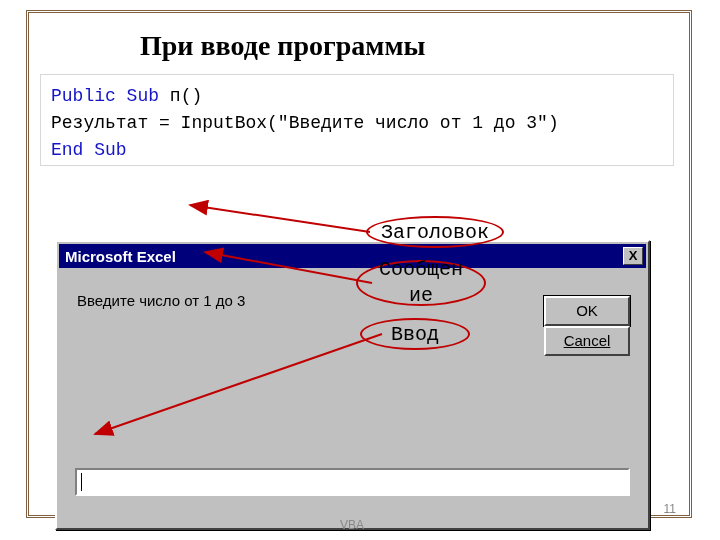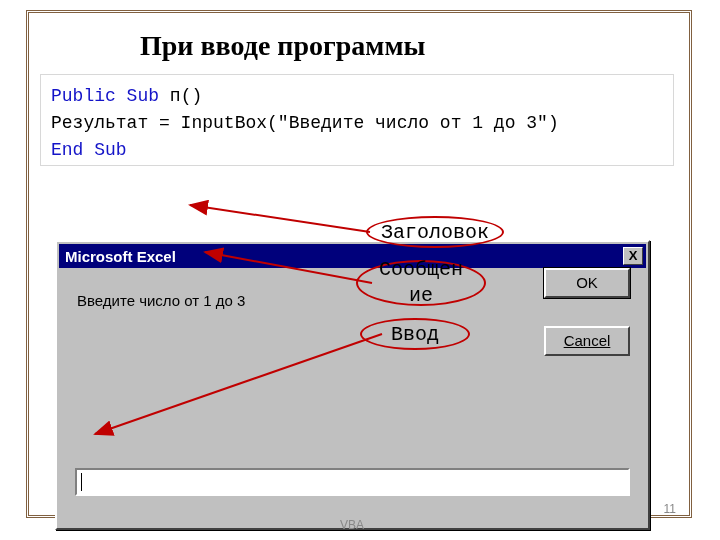--- a/index.html
+++ b/index.html
@@ -111,21 +111,21 @@
     background: #c0c0c0;
     border: 2px solid #fff;
     border-right-color: #404040;
     border-bottom-color: #404040;
     font-family: Arial, sans-serif;
     font-size: 15px;
     text-align: center;
     box-sizing: border-box;
     padding-top: 4px;
   }
-  .okbtn { top: 26px; box-shadow: 0 0 0 1px #000; }
+  .okbtn { top: 54px; box-shadow: 0 0 0 1px #000; }
   .cancelbtn { top: 84px; text-decoration: underline; }
   .inputfield {
     position: absolute;
     left: 18px;
     top: 226px;
     width: 555px;
     height: 28px;
     background: #fff;
     border: 2px solid #808080;
     border-right-color: #fff;

